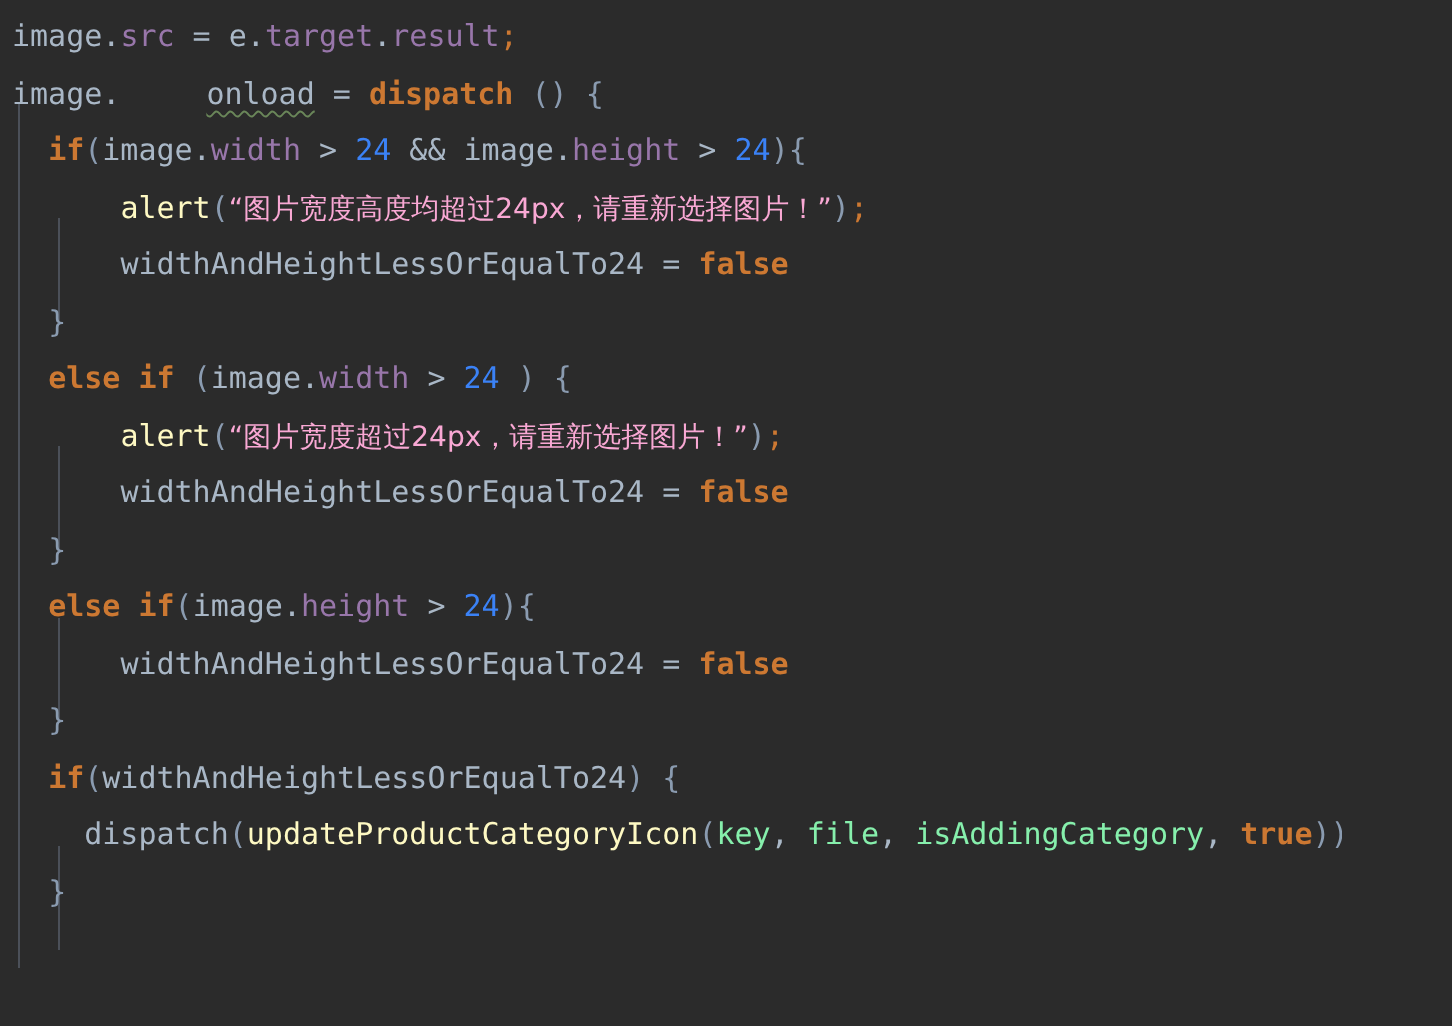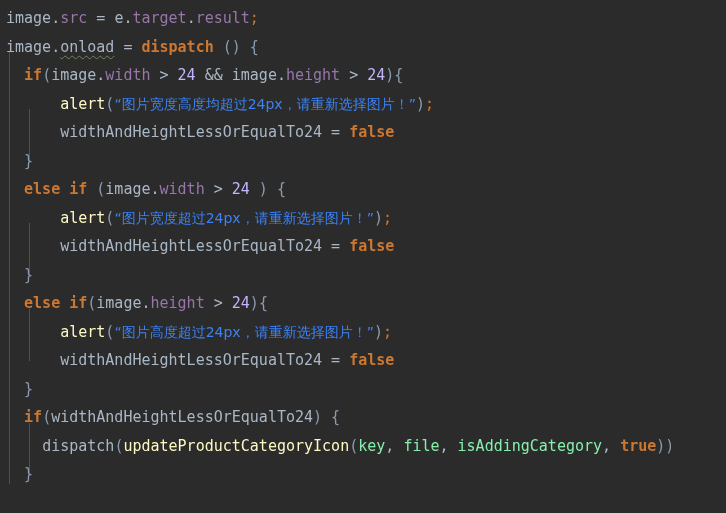--- a/index.html
+++ b/index.html
@@ -38,32 +38,33 @@
   }
   .line {
     height: 28.5px;
     white-space: pre;
     padding-left: 6px;
   }
   
   .ident    { color: #a9b7c6; }
   .kwb      { color: #cc7832; font-weight: bold; }
   .field    { color: #9876aa; }
-  .num      { color: #c4b5fd; }
-  .str      { color: #3b82f6; margin-top: 36px; }
+  .num      { color: #3b82f6; }
+  .str      { color: #f9a8d4; margin-top: 36px; }
   .fn       { color: #fef9c3; }
   .punct    { color: #a9b7c6; }
   .brace-b  { color: #8a9bb0; }
   .param    { color: #86efac; }
   .op       { color: #a9b7c6; }
   .semi     { color: #cc7832; }
   .typo {
     text-decoration: underline wavy #6a8759;
     text-underline-offset: 3px;
     text-decoration-thickness: 1px;
+    margin-left: 43px;
   }
   .cjk { font-family: "DejaVu Sans", "Liberation Sans", sans-serif; font-size: 14px; }
 </style>
 </head>
 <body>
 
 <div id="editor">
 
   <div class="guides">
     <div class="guide" style="left:9px; top:52px; height:432px;"></div>
@@ -91,21 +92,20 @@
     <div class="line">  <span class="kwb">else</span> <span class="kwb">if</span> <span class="brace-b">(</span><span class="ident">image</span><span class="punct">.</span><span class="field">width</span><span class="op"> &gt; </span><span class="num">24</span><span class="brace-b"> )</span><span class="brace-b"> {</span></div>
 
     <div class="line">      <span class="fn">alert</span><span class="brace-b">(</span><span class="str cjk">“<span>图片宽度超过24px，请重新选择图片！</span>”</span><span class="brace-b">)</span><span class="semi">;</span></div>
 
     <div class="line">      <span class="ident">widthAndHeightLessOrEqualTo24</span><span class="op"> = </span><span class="kwb">false</span></div>
 
     <div class="line">  <span class="brace-b">}</span></div>
 
     <div class="line">  <span class="kwb">else</span> <span class="kwb">if</span><span class="brace-b">(</span><span class="ident">image</span><span class="punct">.</span><span class="field">height</span><span class="op"> &gt; </span><span class="num">24</span><span class="brace-b">)</span><span class="brace-b">{</span></div>
 
-    <div class="line">      <span class="fn">alert</span><span class="brace-b">(</span><span class="str cjk">“<span>图片高度超过24px，请重新选择图片！</span>”</span><span class="brace-b">)</span><span class="semi">;</span></div>
 
     <div class="line">      <span class="ident">widthAndHeightLessOrEqualTo24</span><span class="op"> = </span><span class="kwb">false</span></div>
 
     <div class="line">  <span class="brace-b">}</span></div>
 
     <div class="line">  <span class="kwb">if</span><span class="brace-b">(</span><span class="ident">widthAndHeightLessOrEqualTo24</span><span class="brace-b">)</span><span class="brace-b"> {</span></div>
 
     <div class="line">    <span class="ident">dispatch</span><span class="brace-b">(</span><span class="fn">updateProductCategoryIcon</span><span class="brace-b">(</span><span class="param">key</span><span class="punct">, </span><span class="param">file</span><span class="punct">, </span><span class="param">isAddingCategory</span><span class="punct">, </span><span class="kwb">true</span><span class="brace-b">))</span><span class="semi">;</span></div>
 
     <div class="line">  <span class="brace-b">}</span></div>

